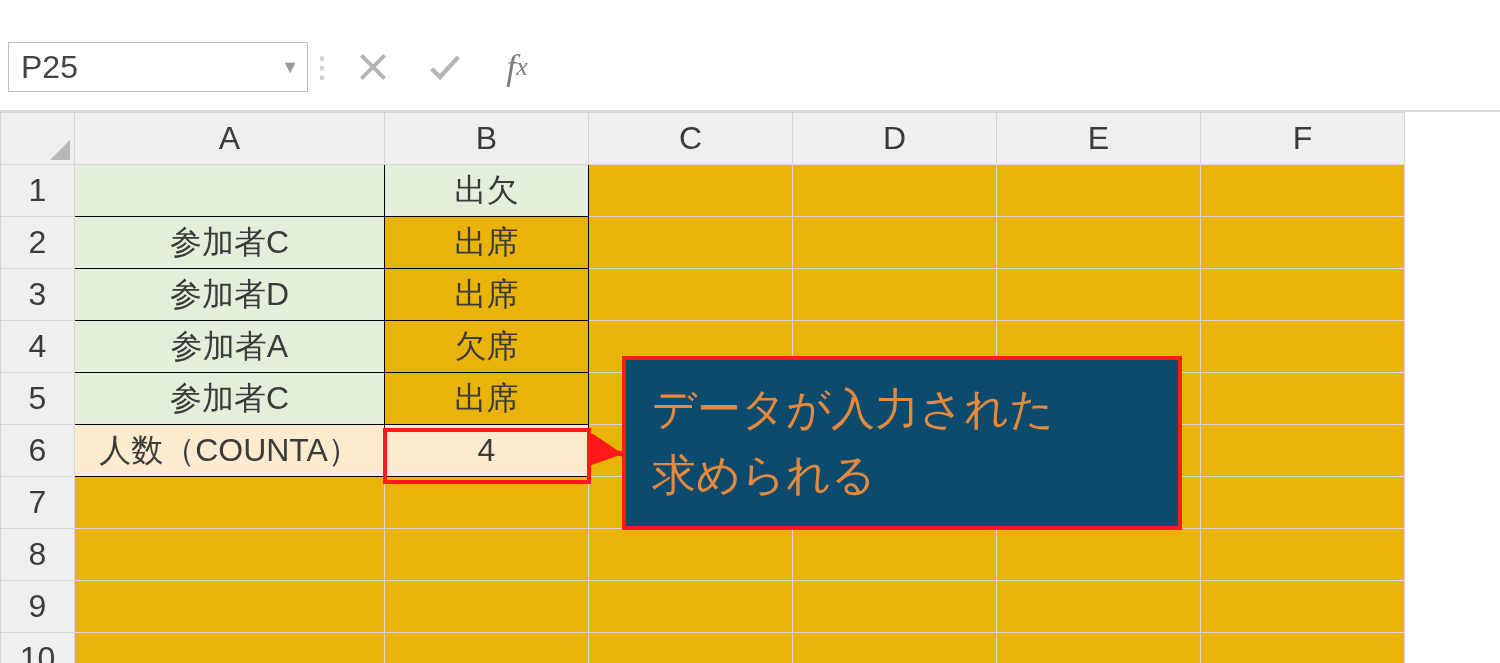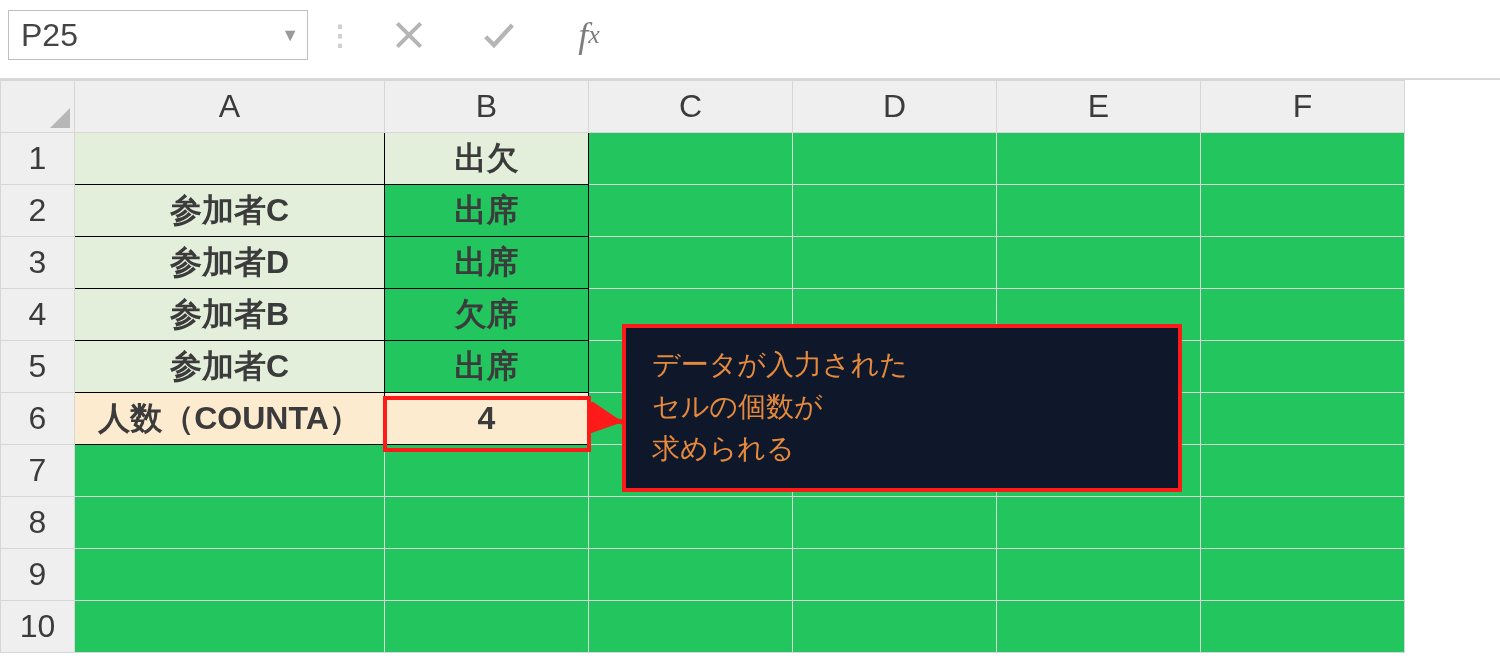--- a/index.html
+++ b/index.html
@@ -10,22 +10,23 @@
     position: relative;
     width: 1500px;
     height: 663px;
     overflow: hidden;
   }
   
   .formula-row {
     display: flex;
     align-items: center;
     padding: 10px 8px 18px 8px;
-    gap: 18px;
+    gap: 0;
     border-bottom: 2px solid #d9d9d9;
+    margin-top: 32px;
   }
   .name-box {
     width: 300px;
     height: 50px;
     border: 1px solid #bfbfbf;
     display: flex;
     align-items: center;
     justify-content: space-between;
     padding: 0 8px 0 12px;
     font-size: 32px;
@@ -92,48 +93,48 @@
   th.row {
     width: 74px;
     background: #efefef;
     font-weight: normal;
     text-align: center;
     color: #5a5a5a;
   }
   td.cell {
     height: 52px;
     text-align: center;
-    background: #22c55e;
+    background: #eab308;
     padding: 0 6px;
   }
   .c-A { width: 310px; }
   .c-B { width: 204px; }
   .c-other { width: 204px; }
 
   .green-fill { background: #e3efdb !important; }
   .peach-fill { background: #fdebd0 !important; margin-left: 30px; }
   .thin-black { border: 1px solid #000 !important; }
 
   
-  .data-border td.cell.filled { border: 1px solid #000; font-weight: bold; }
+  .data-border td.cell.filled { border: 1px solid #000; }
 
   
   .red-box {
     position: absolute;
     border: 4px solid #ff1a1a;
     pointer-events: none;
   }
   
   .callout {
     position: absolute;
     border: 4px solid #ff1a1a;
-    background: #0f172a;
+    background: #0c4a6e;
     padding: 16px 26px 18px 26px;
     color: #e58a3c;
-    font-size: 28px;
+    font-size: 44px;
     line-height: 1.5;
   }
   .arrow {
     position: absolute;
     pointer-events: none;
   }
 </style>
 </head>
 <body>
 
@@ -194,21 +195,21 @@
     <th class="row">3</th>
     <td class="cell filled green-fill thin-black">参加者D</td>
     <td class="cell filled thin-black">出席</td>
     <td class="cell"></td>
     <td class="cell"></td>
     <td class="cell"></td>
     <td class="cell"></td>
   </tr>
   <tr>
     <th class="row">4</th>
-    <td class="cell filled green-fill thin-black">参加者B</td>
+    <td class="cell filled green-fill thin-black">参加者A</td>
     <td class="cell filled thin-black">欠席</td>
     <td class="cell"></td>
     <td class="cell"></td>
     <td class="cell"></td>
     <td class="cell"></td>
   </tr>
   <tr>
     <th class="row">5</th>
     <td class="cell filled green-fill thin-black">参加者C</td>
     <td class="cell filled thin-black">出席</td>
@@ -271,17 +272,16 @@
   <defs>
     <marker id="ah" markerWidth="14" markerHeight="14" refX="3" refY="5" orient="auto">
       <path d="M10,0 L0,5 L10,10 Z" fill="#ff1a1a"></path>
     </marker>
   </defs>
   <line x1="190" y1="40" x2="18" y2="18" stroke="#ff1a1a" stroke-width="5" marker-end="url(#ah)"></line>
 </svg>
 
 <div class="callout" style="left:622px; top:244px; width:560px;">
   <div>データが入力された</div>
-  <div>セルの個数が</div>
   <div>求められる</div>
 </div>
 
 </div>
 
 </body></html>

